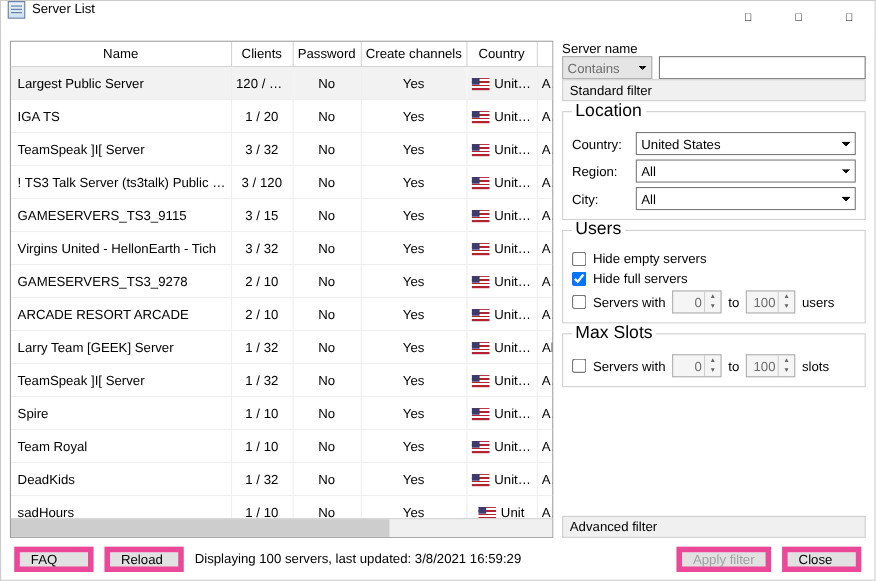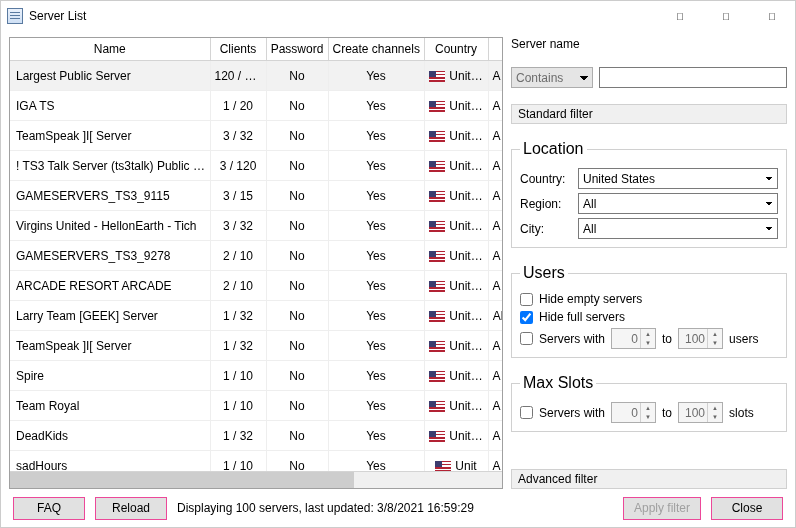--- a/index.html
+++ b/index.html
@@ -13,21 +13,21 @@
     height: 528px;
     overflow: hidden;
     display: flex;
     flex-direction: column;
     border: 1px solid #ccc;
   }
   
   .titlebar {
     height: 30px;
     display: flex;
-    align-items: center;
+    align-items: flex-start;
     padding: 0 0 0 6px;
     background: #fff;
   }
   .titlebar .app-icon {
     width: 16px; height: 16px;
     margin-right: 6px;
     border: 1px solid #5a7aa0;
     background: linear-gradient(#eaf1fb,#cfe0f5);
     position: relative;
   }
@@ -111,21 +111,21 @@
     background:#f0f0f0;
     position:relative;
   }
   .hscroll .thumb { position:absolute; left:0; top:0; bottom:0; width:70%; background:#cdcdcd; }
 
   
   .right {
     width: 276px;
     display:flex;
     flex-direction:column;
-    gap:16px;
+    gap:0;
   }
   .label { color:#000; }
   .row { display:flex; align-items:center; gap:6px;justify-content:flex-end; }
   .combo, .textbox, .numbox {
     border:1px solid #7a7a7a;
     background:#fff;
     height:21px;
     font: inherit;
     padding: 0 4px;
   }
@@ -169,25 +169,25 @@
     height: 38px;
     display:flex;
     align-items:center;
     gap:10px;
     padding: 0 12px;
     border-top: none;
   }
   .btn {
     min-width: 72px;
     height: 23px;
-    border:1px solid #ec4899;
+    border:5px solid #ec4899;
     background:#e1e1e1;
     font:inherit;
     padding: 0 10px;
-    text-align:center;
+    text-align:left;
   }
   .btn.disabled { color:#a0a0a0; }
   .status { font-size:12px; }
   .spacer{flex:1;}
 </style>
 </head>
 <body>
 
 <div class="titlebar">
   <div class="app-icon"></div>

